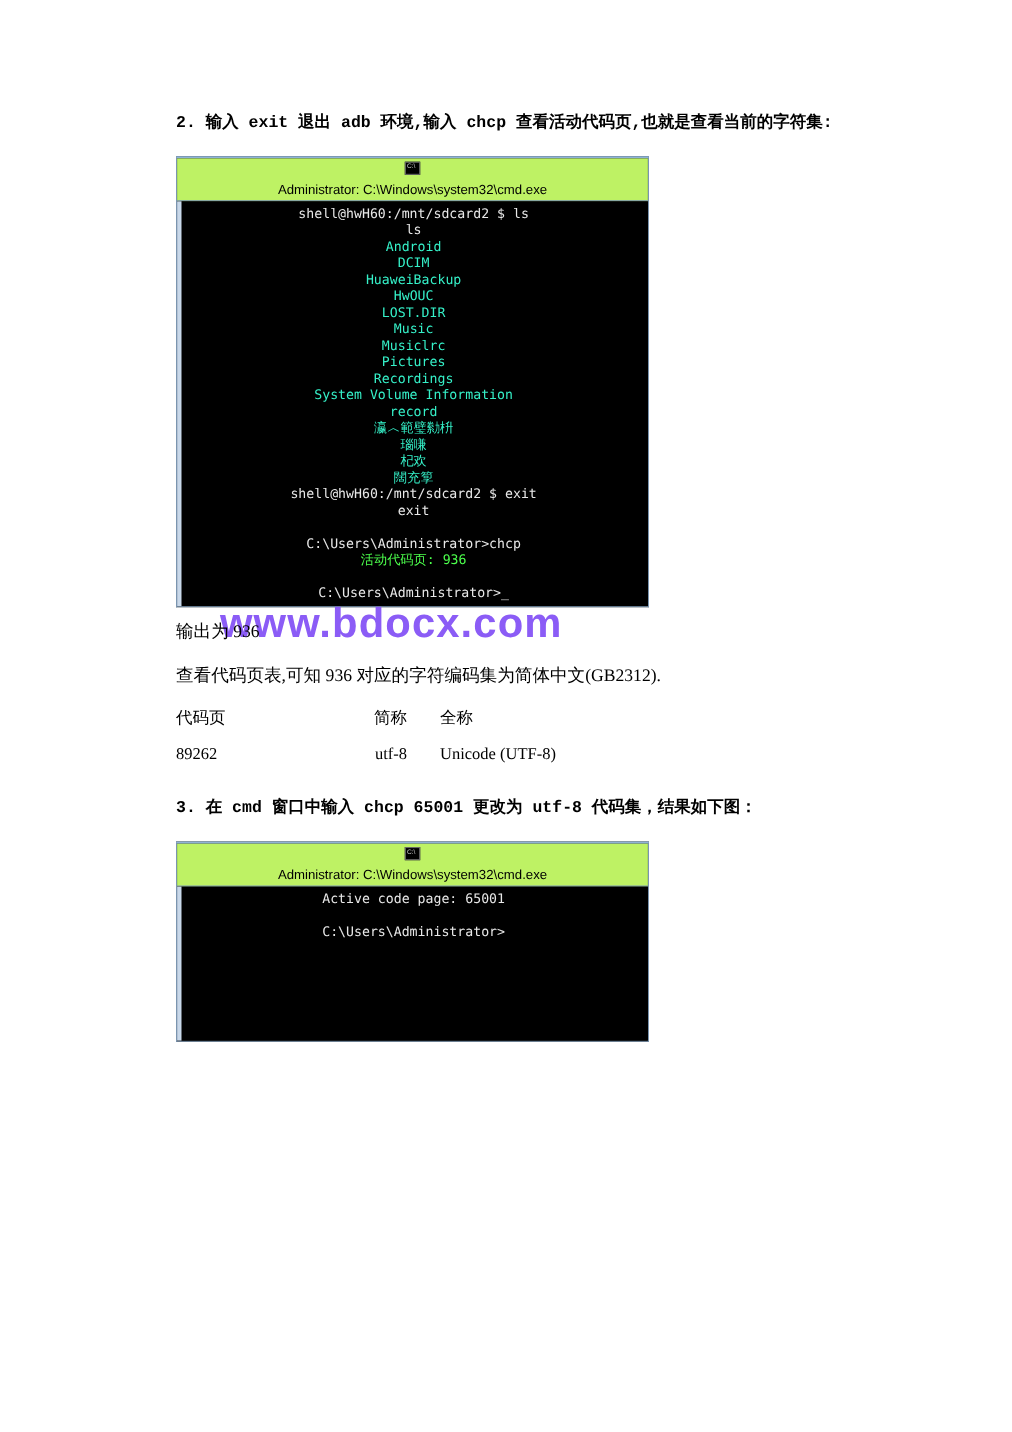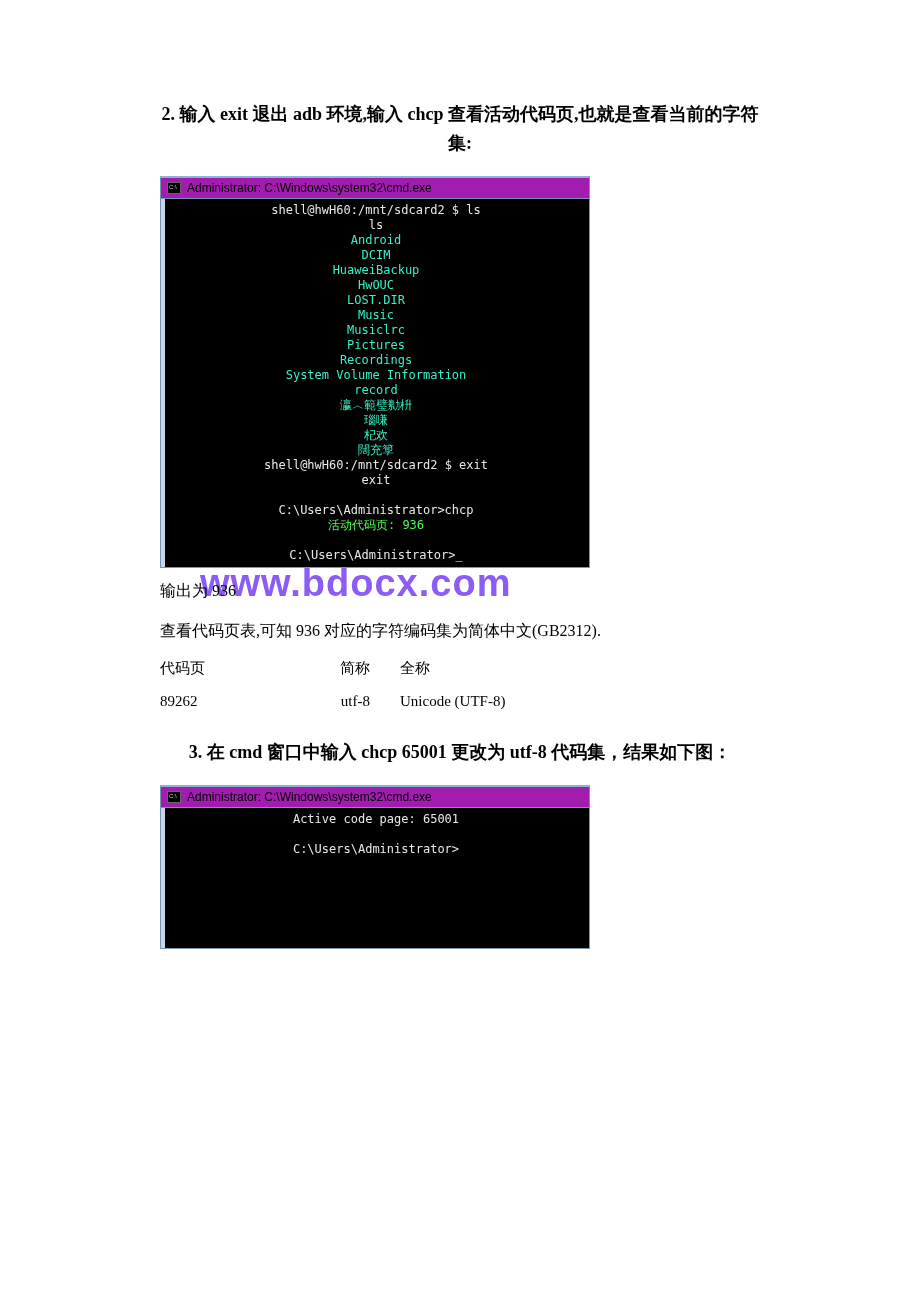--- a/index.html
+++ b/index.html
@@ -6,44 +6,45 @@
   body {
     background: #ffffff;
     font-family: "SimSun", "宋体", "Times New Roman", serif;
     font-size: 16px;
     color: #000;
     width: 920px;
     padding: 100px 160px 80px 160px;
   }
   .heading {
     font-weight: bold;
-    text-align: center;
-    font-size: 18px;
+    font-size: 15px;
     line-height: 1.6;
     margin-bottom: 18px;
+    font-family: Liberation Mono, monospace;
   }
   .cmd-window {
     border: 1px solid #7a95b0;
     border-top: 2px solid #8fb3d6;
     width: 430px;
     margin-bottom: 6px;
     background: #000;
     font-family: Consolas, "Lucida Console", monospace;
     font-size: 12px;
   }
   .cmd-title {
-    background: #a21caf;
+    background: #bef264;
     color: #000;
     padding: 3px 6px;
     font-family: "Segoe UI", Tahoma, sans-serif;
     font-size: 12px;
     border-bottom: 1px solid #7a95b0;
     display: flex;
     align-items: center;
     gap: 6px;
+    flex-direction: column;
   }
   .cmd-icon {
     width: 14px;
     height: 12px;
     background: #000;
     border: 1px solid #666;
     display: inline-block;
     position: relative;
   }
   .cmd-icon::after {

